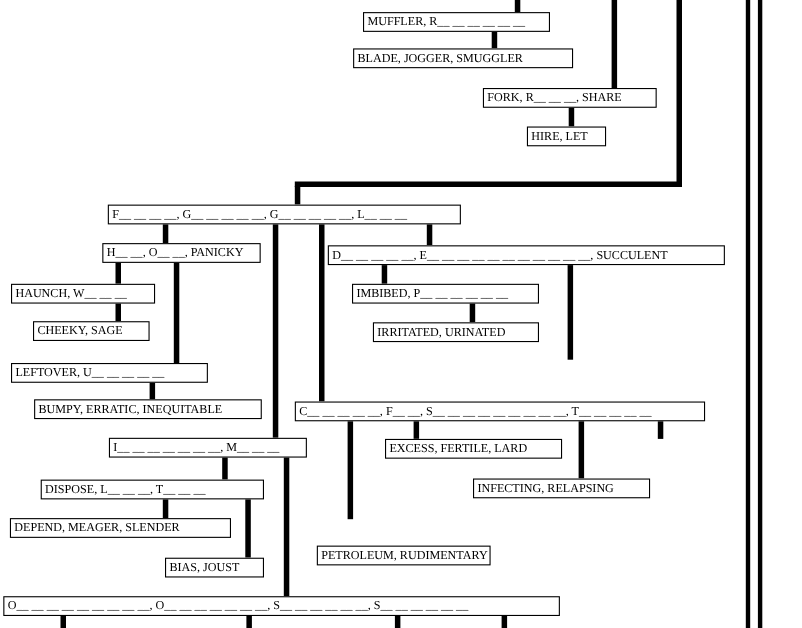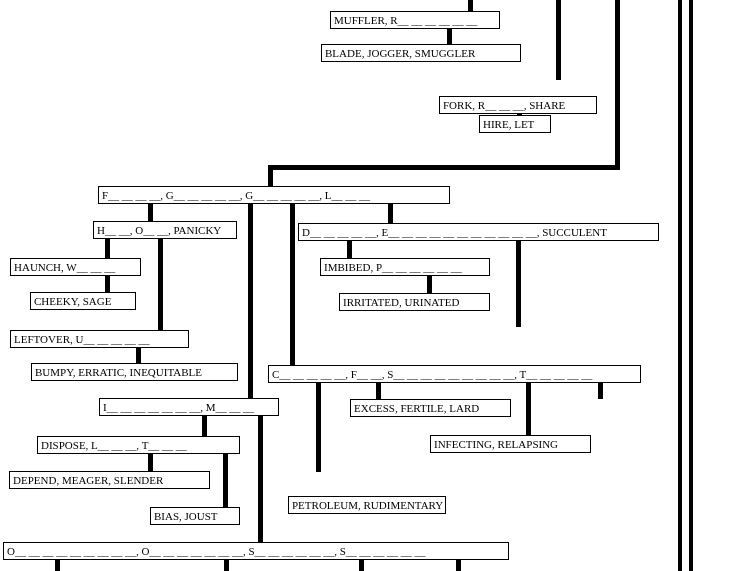--- a/index.html
+++ b/index.html
@@ -48,23 +48,23 @@
   <div class="edge" style="left:223px;top:453px;width:5px;height:54px"></div>
   <div class="edge" style="left:55px;top:559px;width:5px;height:12px"></div>
   <div class="edge" style="left:224px;top:559px;width:5px;height:12px"></div>
   <div class="edge" style="left:359px;top:559px;width:5px;height:12px"></div>
   <div class="edge" style="left:456px;top:559px;width:5px;height:12px"></div>
   <div class="edge" style="left:678px;top:0;width:4px;height:571px"></div>
   <div class="edge" style="left:689px;top:0;width:4px;height:571px"></div>
 
   <div class="node" style="left:330px;top:11px;width:170px">MUFFLER, R__ __ __ __ __ __</div>
   <div class="node" style="left:321px;top:44px;width:200px">BLADE, JOGGER, SMUGGLER</div>
-  <div class="node" style="left:439px;top:96px;width:158px">FORK, R__ __ __, SHARE</div>
+  <div class="node" style="left:439px;top:80px;width:158px">FORK, R__ __ __, SHARE</div>
   <div class="node" style="left:479px;top:115px;width:72px">HIRE, LET</div>
-  <div class="node" style="left:98px;top:186px;width:352px">F__ __ __ __, G__ __ __ __ __, G__ __ __ __ __, L__ __ __</div>
+  <div class="node" style="left:98px;top:186px;width:321px">F__ __ __ __, G__ __ __ __ __, G__ __ __ __ __, L__ __ __</div>
   <div class="node" style="left:93px;top:221px;width:144px">H__ __, O__ __, PANICKY</div>
   <div class="node" style="left:10px;top:258px;width:131px">HAUNCH, W__ __ __</div>
   <div class="node" style="left:30px;top:292px;width:106px">CHEEKY, SAGE</div>
   <div class="node" style="left:10px;top:330px;width:179px">LEFTOVER, U__ __ __ __ __</div>
   <div class="node" style="left:31px;top:363px;width:207px">BUMPY, ERRATIC, INEQUITABLE</div>
   <div class="node" style="left:298px;top:223px;width:361px">D__ __ __ __ __, E__ __ __ __ __ __ __ __ __ __ __, SUCCULENT</div>
   <div class="node" style="left:320px;top:258px;width:170px">IMBIBED, P__ __ __ __ __ __</div>
   <div class="node" style="left:339px;top:293px;width:151px">IRRITATED, URINATED</div>
   <div class="node" style="left:268px;top:365px;width:373px">C__ __ __ __ __, F__ __, S__ __ __ __ __ __ __ __ __, T__ __ __ __ __</div>
   <div class="node" style="left:350px;top:399px;width:161px">EXCESS, FERTILE, LARD</div>

